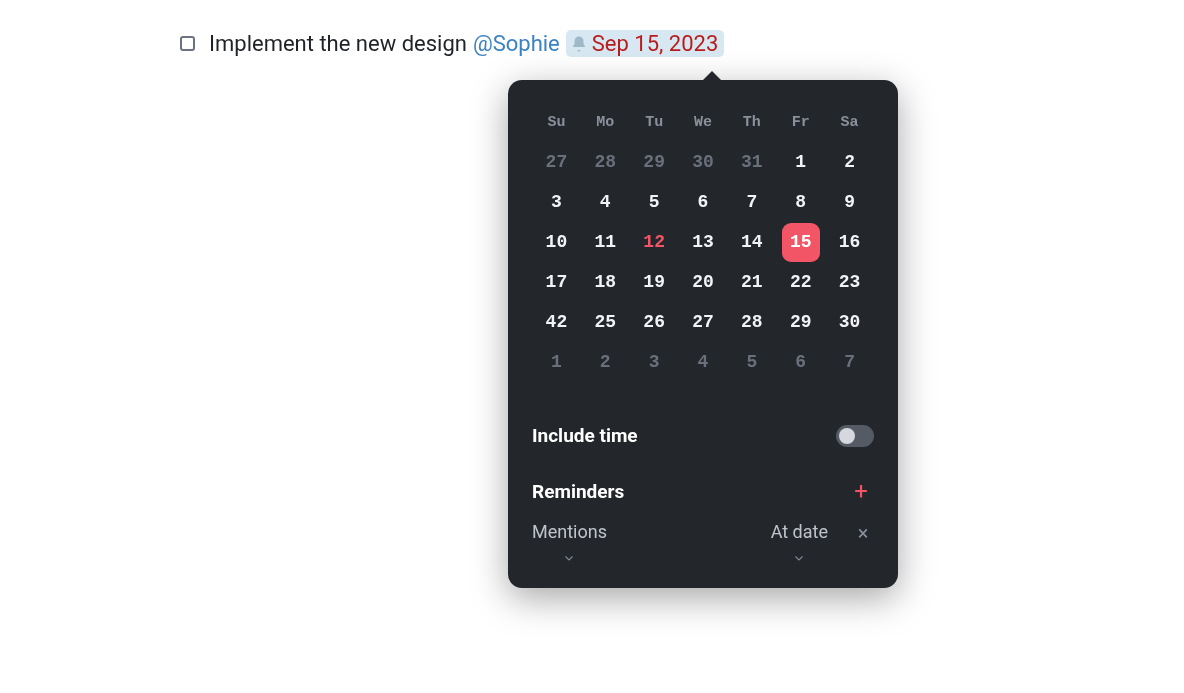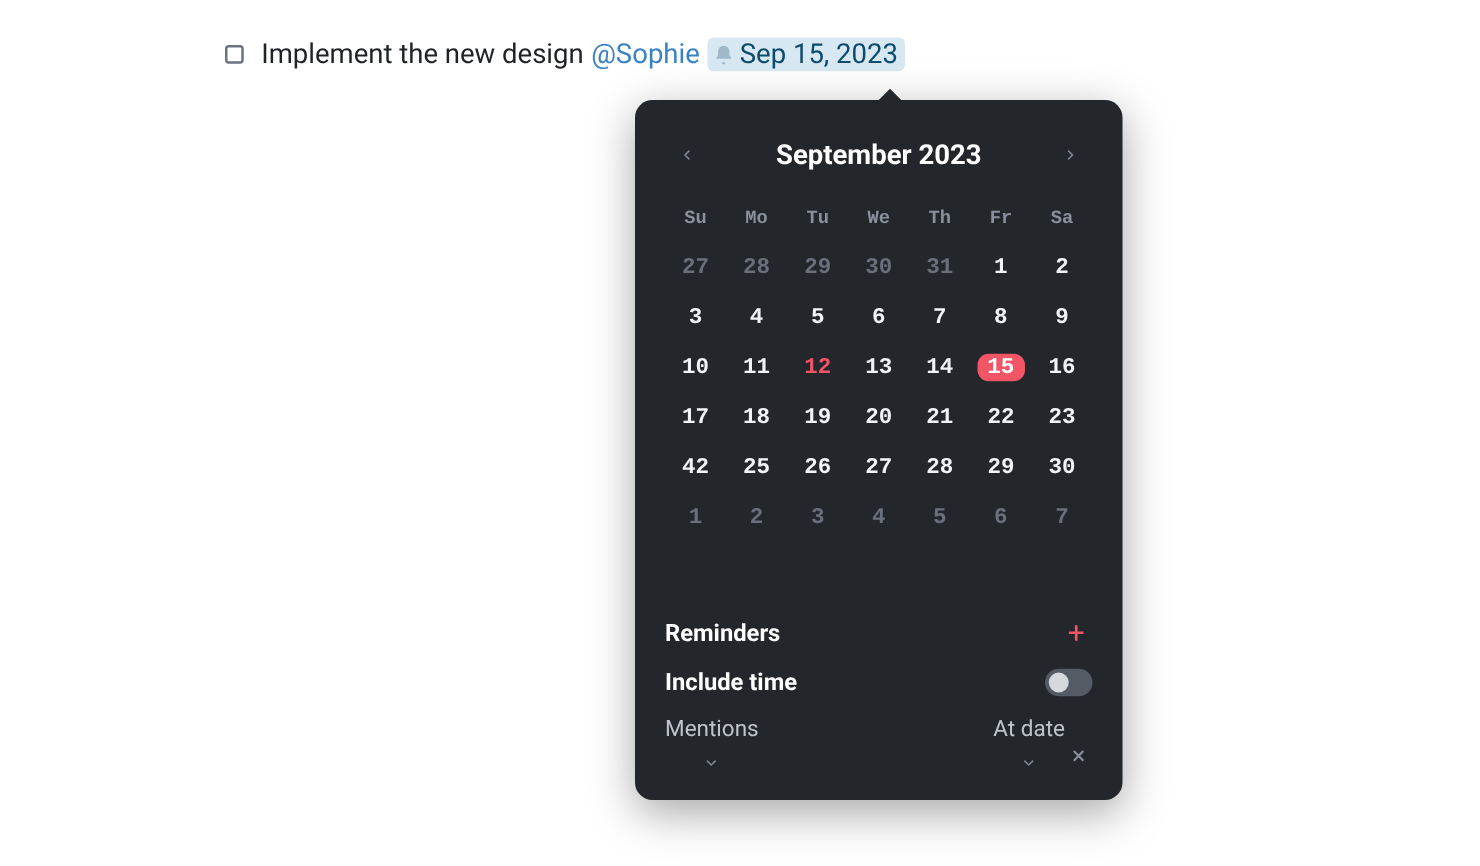--- a/index.html
+++ b/index.html
@@ -18,21 +18,21 @@
     width: 15px; height: 15px;
     border: 2px solid #6b7280;
     border-radius: 3px;
     margin-right: 8px;
     flex-shrink: 0;
   }
   .task-text { color: #1f2328; }
   .mention { color: #3b82c4; }
   .date-chip {
     background: #d8e8f3;
-    color: #0c4a6e;
+    color: #b91c1c;
     border-radius: 5px;
     padding: 1px 6px 1px 4px;
     display: inline-flex;
     align-items: center;
     gap: 4px;
   }
   .bell-icon {
     width: 18px; height: 18px;
     fill: #9fb9c9;
   }
@@ -99,21 +99,21 @@
     color: #f1f3f6;
     height: 40px;
     display: flex; align-items: center; justify-content: center;
     cursor: pointer;
   }
   .day.other { color: #6a707b; font-weight: 600; }
   .day.today { color: #f25565; }
   .day .sel {
     background: #f25565;
     color: #fff;
-    width: 38px; height: 22px;
+    width: 38px; height: 39px;
     border-radius: 9px;
     display: flex; align-items: center; justify-content: center;
   }
 
   .section-row {
     display: flex;
     align-items: center;
     justify-content: space-between;
     margin-top: 14px;
   }
@@ -156,21 +156,21 @@
   .select-chip {
     display: inline-flex;
     align-items: center;
     gap: 10px;
     color: #bfc4cc;
     font-size: 18px;
     cursor: pointer;
     flex-direction: column;
   }
   .chev-down { width: 12px; height: 12px; stroke: #7f8795; stroke-width: 2.4; fill: none; }
-  .row-right { display: flex; align-items: flex-end; gap: 0; }
+  .row-right { display: flex; align-items: flex-start; gap: 24px; }
   .close-btn {
     color: #8a909c;
     font-size: 20px;
     cursor: pointer;
     width: 22px; text-align: center;
   }
 </style>
 </head>
 <body>
 
@@ -181,33 +181,20 @@
   <span class="date-chip">
     <svg class="bell-icon" viewBox="0 0 24 24">
       <path d="M12 2a6 6 0 0 0-6 6v4l-2 3v1h16v-1l-2-3V8a6 6 0 0 0-6-6zm-2 18a2 2 0 0 0 4 0h-4z"></path>
     </svg>
     <span>Sep 15, 2023</span>
   </span>
 </div>
 
 <div class="popover">
 
-  <div class="cal-header">
-    <span class="nav-btn">
-      <svg viewBox="0 0 24 24">
-          <polyline points="15 5 8 12 15 19"></polyline>
-        </svg>
-    </span>
-    <span class="cal-title">September 2023</span>
-    <span class="nav-btn">
-      <svg viewBox="0 0 24 24">
-          <polyline points="9 5 16 12 9 19"></polyline>
-        </svg>
-    </span>
-  </div>
 
   <div class="cal-grid" id="cal-grid">
       <div class="dow">Su</div>
       <div class="dow">Mo</div>
       <div class="dow">Tu</div>
       <div class="dow">We</div>
       <div class="dow">Th</div>
       <div class="dow">Fr</div>
       <div class="dow">Sa</div>
       <div class="day other">27</div>
@@ -251,30 +238,30 @@
       <div class="day other">2</div>
       <div class="day other">3</div>
       <div class="day other">4</div>
       <div class="day other">5</div>
       <div class="day other">6</div>
       <div class="day other">7</div>
     </div>
 
   <div class="sep"></div>
 
-  <div class="section-row" style="margin-top:30px">
-    <span class="section-label">Reminders</span>
-    <span class="add-btn">+</span>
-  </div>
-
   <div class="section-row">
     <span class="section-label">Include time</span>
     <span class="toggle">
       <span class="knob"></span>
     </span>
+  </div>
+
+  <div class="section-row" style="margin-top:30px">
+    <span class="section-label">Reminders</span>
+    <span class="add-btn">+</span>
   </div>
 
   <div class="reminder-row">
     <span class="select-chip">
       <span>Mentions</span>
       <svg class="chev-down" viewBox="0 0 24 24">
           <polyline points="5 9 12 16 19 9"></polyline>
         </svg>
     </span>
     <span class="row-right">

